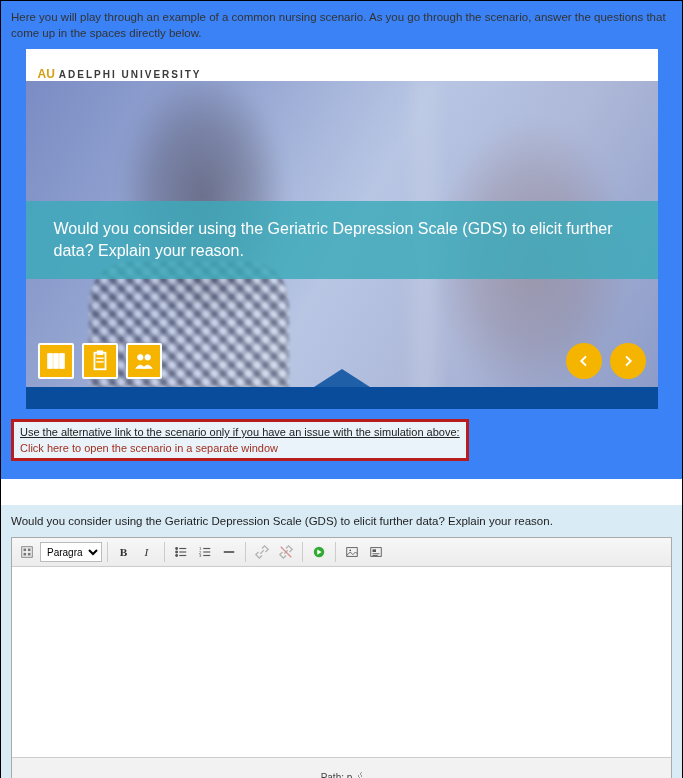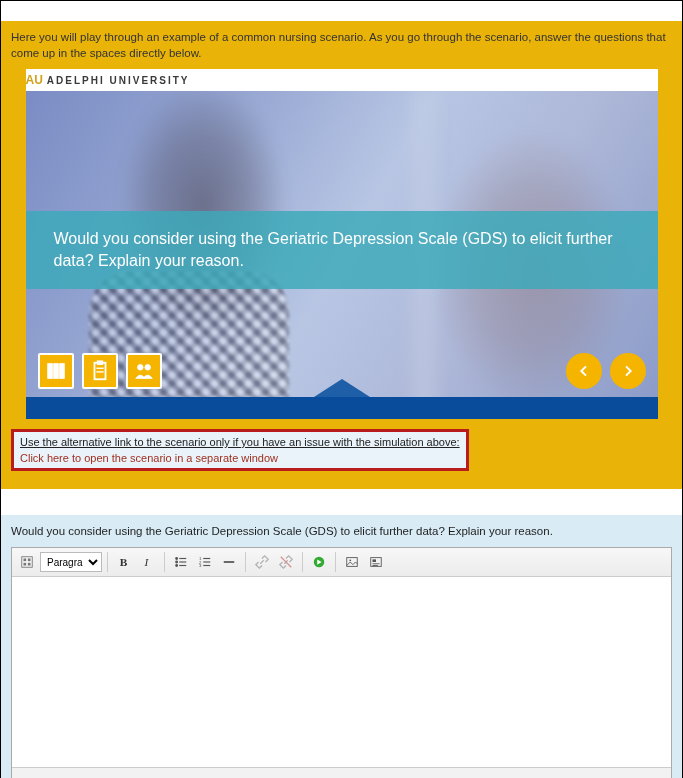--- a/index.html
+++ b/index.html
@@ -6,38 +6,37 @@
 body {
   font-family: Verdana, Arial, sans-serif;
   font-size: 12px;
   background: #fff;
   width: 683px;
   height: 778px;
   overflow: hidden;
 }
 .outer { border: 1px solid #000; width: 683px; height: 778px; background: #fff; }
 .section-intro {
-  background: #eab308;
+  background: #3b82f6;
   padding: 8px 10px 12px;
   border-bottom: none;
-  margin-top: 20px;
 }
 .intro-text { color: #333; font-size: 11.5px; line-height: 1.4; margin-bottom: 8px; }
 .player-wrap { background: #fff; padding: 0; margin: 0 auto; width: 632px; }
 .player {
   width: 632px;
   position: relative;
   background: #fff;
 }
 .brand-bar {
-  height: 22px;
-  background: #fff;
-  display: flex;
-  align-items: center;
-  padding-left: 0;
+  height: 32px;
+  background: #fff;
+  display: flex;
+  align-items: flex-end;
+  padding-left: 12px;
 }
 .brand-logo {
   color: #3a3a3a;
   font-weight: bold;
   font-size: 10px;
   letter-spacing: 2px;
   display: flex;
   align-items: center;
   gap: 4px;
 }

